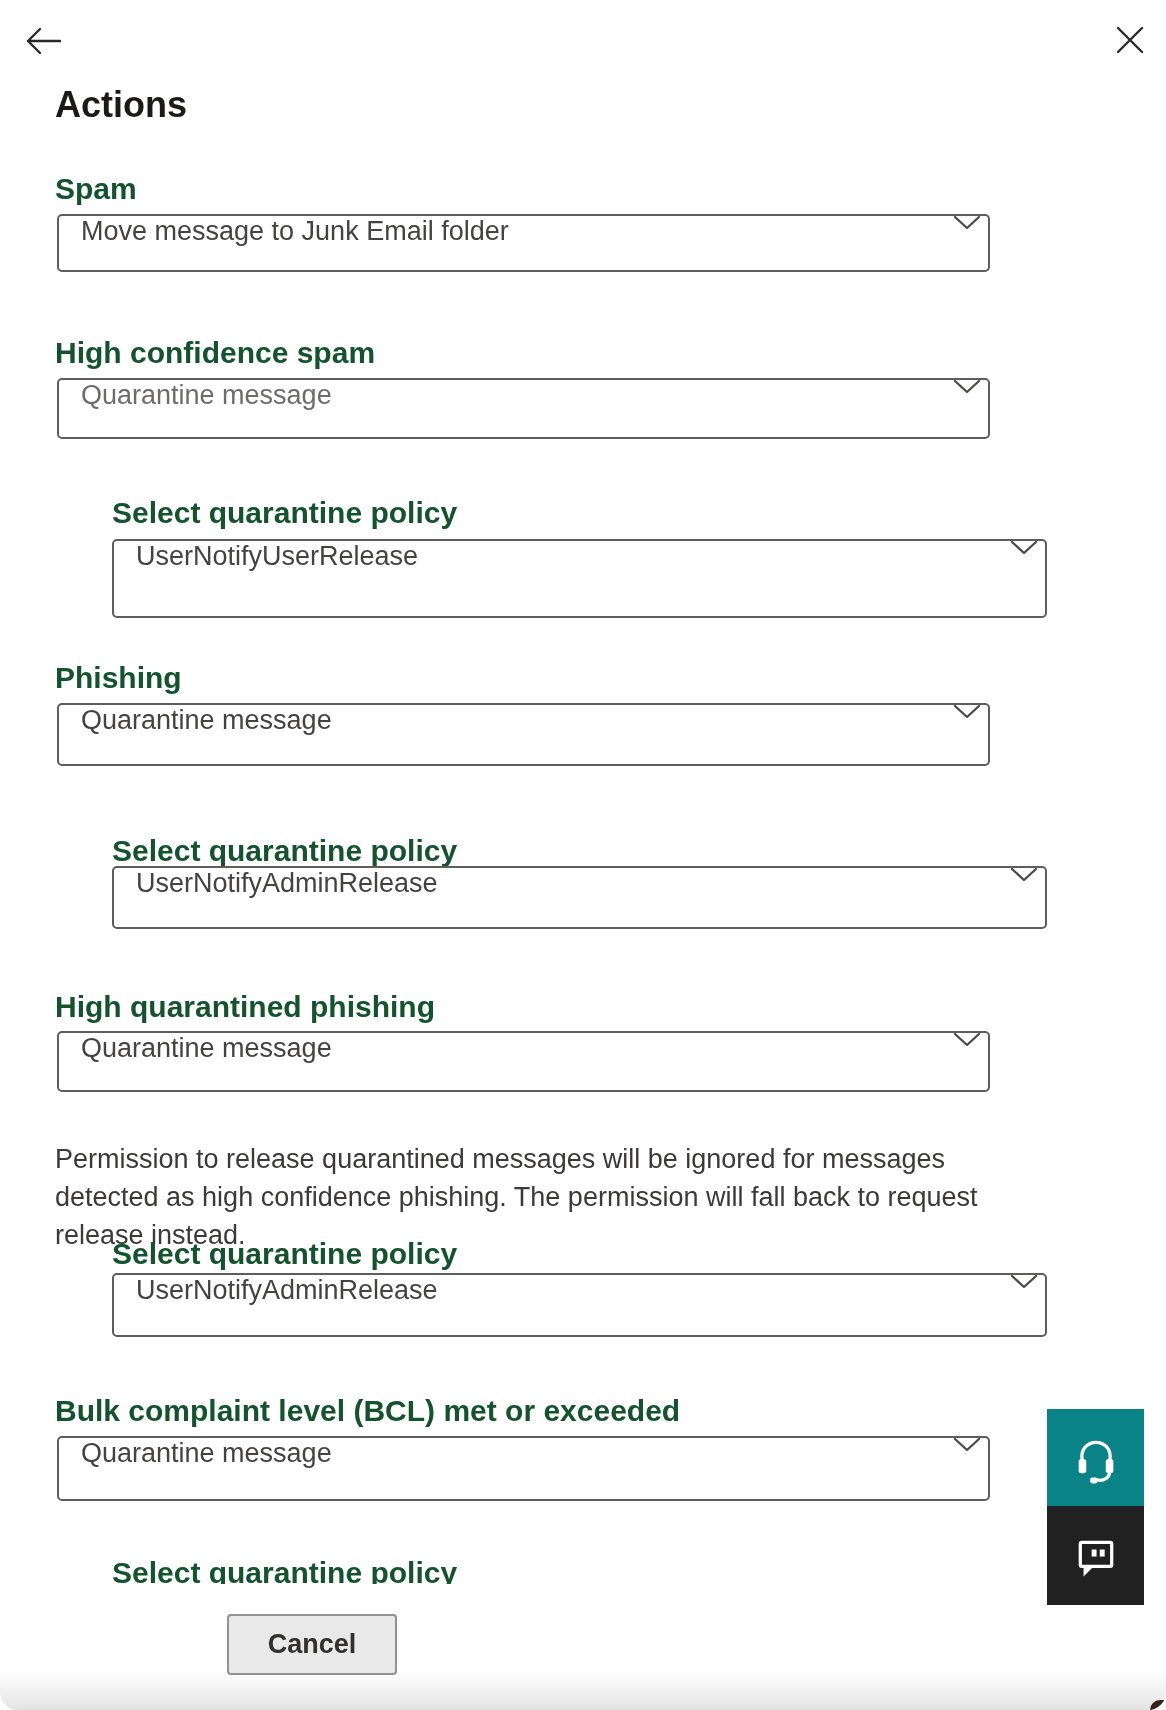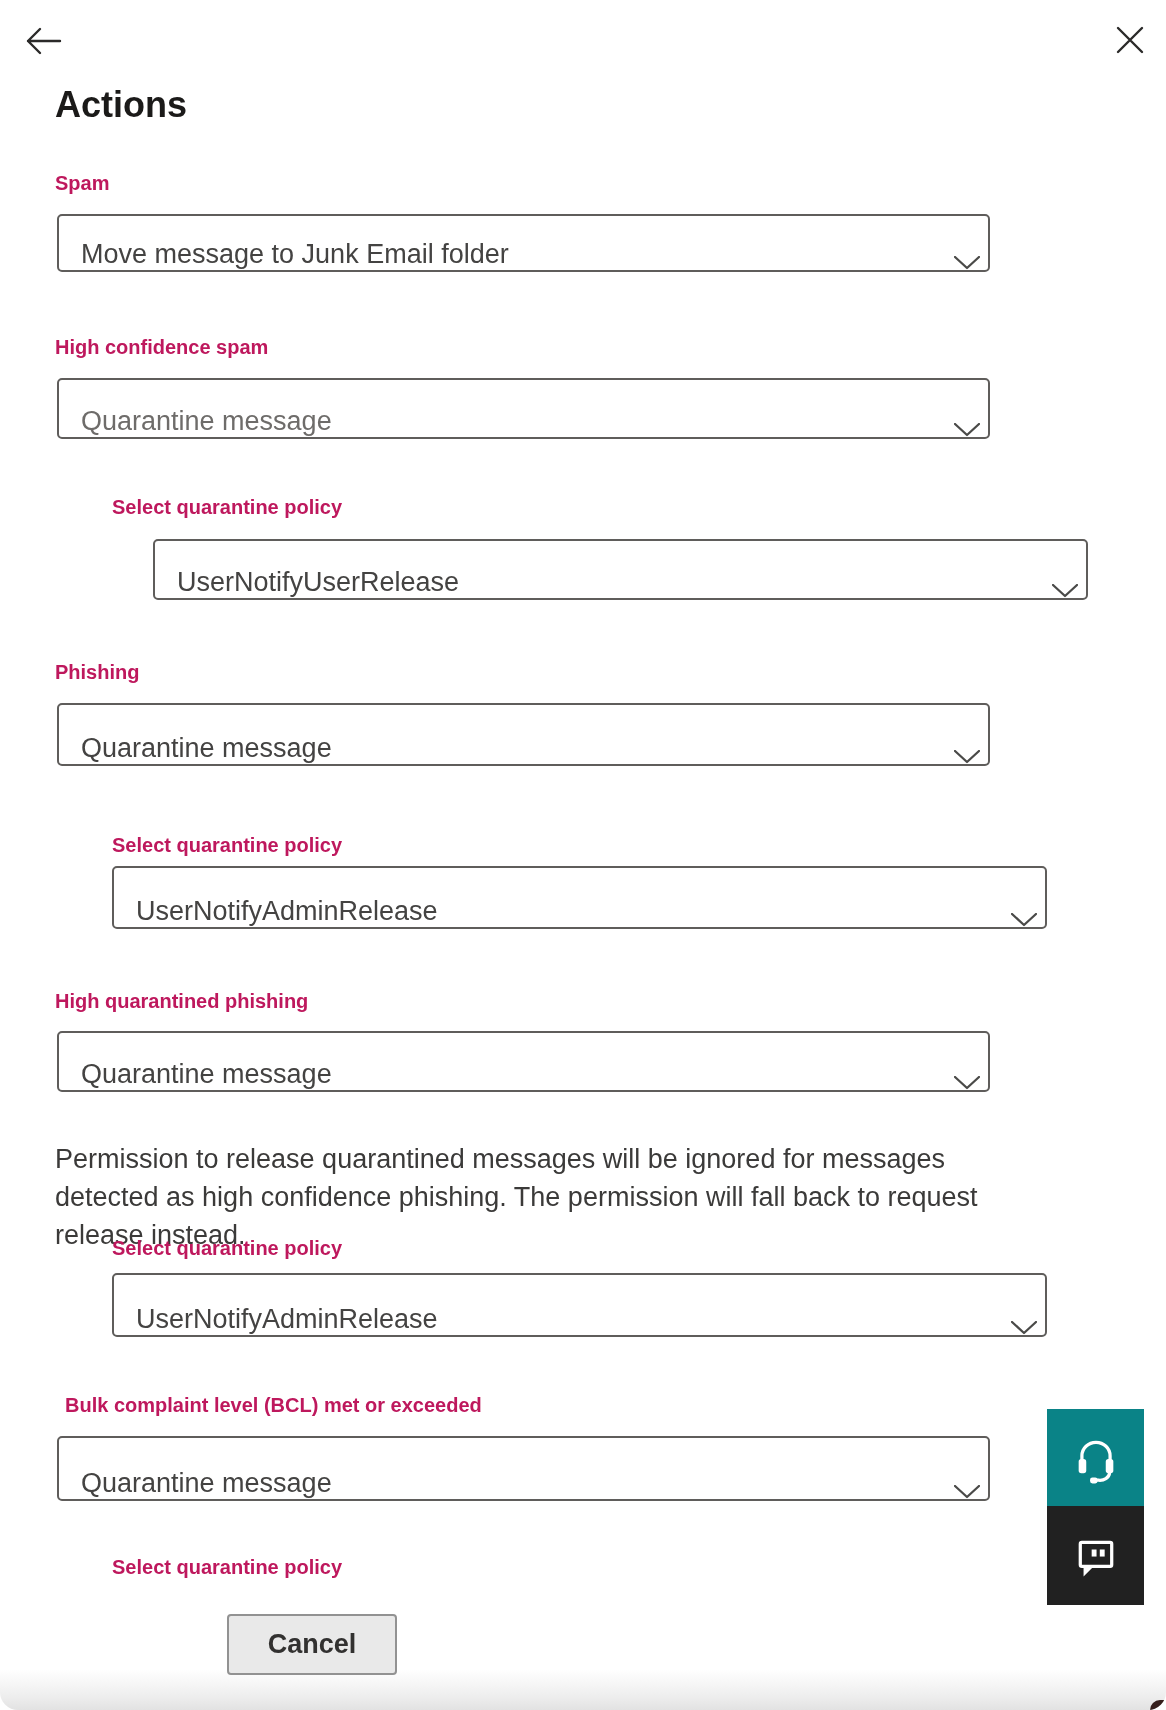--- a/index.html
+++ b/index.html
@@ -2,25 +2,25 @@
 <html><head>
 <meta charset="utf-8">
 <style>
   html,body{margin:0;padding:0;background:#fff;}
   .screen{
     position:relative;width:1166px;height:1710px;background:#ffffff;
     overflow:hidden;font-family:"Liberation Sans",sans-serif;border-radius:18px;
   }
   .iconbtn{position:absolute;background:none;border:none;padding:0;cursor:pointer;line-height:0;}
   .title{position:absolute;left:55px;top:84px;font-size:36px;font-weight:700;color:#1b1a19;}
-  .lbl{position:absolute;font-size:20px;font-weight:600;color:#be185d;white-space:nowrap;}
+  .lbl{position:absolute;font-size:30px;font-weight:600;color:#14532d;white-space:nowrap;}
   .dd{
     position:absolute;box-sizing:border-box;background:#fff;
     border:2px solid #5f5d5b;border-radius:5px;
-    display:flex;align-items:flex-end;justify-content:space-between;
+    display:flex;align-items:flex-start;justify-content:space-between;
     padding:0 8px 0 22px;cursor:pointer;
   }
   .dd .val{font-size:27px;font-weight:400;color:#444342;white-space:nowrap;overflow:hidden;}
   .dd .val.muted{color:#6e6c6a;}
   .chev{flex:0 0 auto;margin-left:12px;}
   .note{
     position:absolute;left:55px;top:1140px;width:985px;
     font-size:27px;line-height:38px;font-weight:400;color:#3b3a39;
   }
   .footer{
@@ -73,21 +73,21 @@
 
   <div class="lbl" style="left:55px;top:336px;">High confidence spam</div>
   <div class="dd" style="left:57px;top:378px;width:933px;height:61px;">
     <span class="val muted">Quarantine message</span>
     <svg class="chev" width="26" height="14" viewBox="0 0 26 14">
       <path d="M1 1 L13 12 L25 1" fill="none" stroke="#4a4a48" stroke-width="2.3" stroke-linecap="round" stroke-linejoin="round"></path>
     </svg>
   </div>
 
   <div class="lbl" style="left:112px;top:496px;">Select quarantine policy</div>
-  <div class="dd" style="left:112px;top:539px;width:935px;height:61px;margin-left:41px;">
+  <div class="dd" style="left:112px;top:539px;width:935px;height:79px;">
     <span class="val">UserNotifyUserRelease</span>
     <svg class="chev" width="26" height="14" viewBox="0 0 26 14">
       <path d="M1 1 L13 12 L25 1" fill="none" stroke="#4a4a48" stroke-width="2.3" stroke-linecap="round" stroke-linejoin="round"></path>
     </svg>
   </div>
 
   <div class="lbl" style="left:55px;top:661px;">Phishing</div>
   <div class="dd" style="left:57px;top:703px;width:933px;height:63px;">
     <span class="val">Quarantine message</span>
     <svg class="chev" width="26" height="14" viewBox="0 0 26 14">
@@ -114,21 +114,21 @@
   <div class="note">Permission to release quarantined messages will be ignored for messages detected as high confidence phishing. The permission will fall back to request release instead.</div>
 
   <div class="lbl" style="left:112px;top:1237px;">Select quarantine policy</div>
   <div class="dd" style="left:112px;top:1273px;width:935px;height:64px;">
     <span class="val">UserNotifyAdminRelease</span>
     <svg class="chev" width="26" height="14" viewBox="0 0 26 14">
       <path d="M1 1 L13 12 L25 1" fill="none" stroke="#4a4a48" stroke-width="2.3" stroke-linecap="round" stroke-linejoin="round"></path>
     </svg>
   </div>
 
-  <div class="lbl" style="left:55px;top:1394px;margin-left:10px;">Bulk complaint level (BCL) met or exceeded</div>
+  <div class="lbl" style="left:55px;top:1394px;">Bulk complaint level (BCL) met or exceeded</div>
   <div class="dd" style="left:57px;top:1436px;width:933px;height:65px;">
     <span class="val">Quarantine message</span>
     <svg class="chev" width="26" height="14" viewBox="0 0 26 14">
       <path d="M1 1 L13 12 L25 1" fill="none" stroke="#4a4a48" stroke-width="2.3" stroke-linecap="round" stroke-linejoin="round"></path>
     </svg>
   </div>
 
   <div class="lbl" style="left:112px;top:1556px;z-index:1;">Select quarantine policy</div>
 
   <div class="footer">

